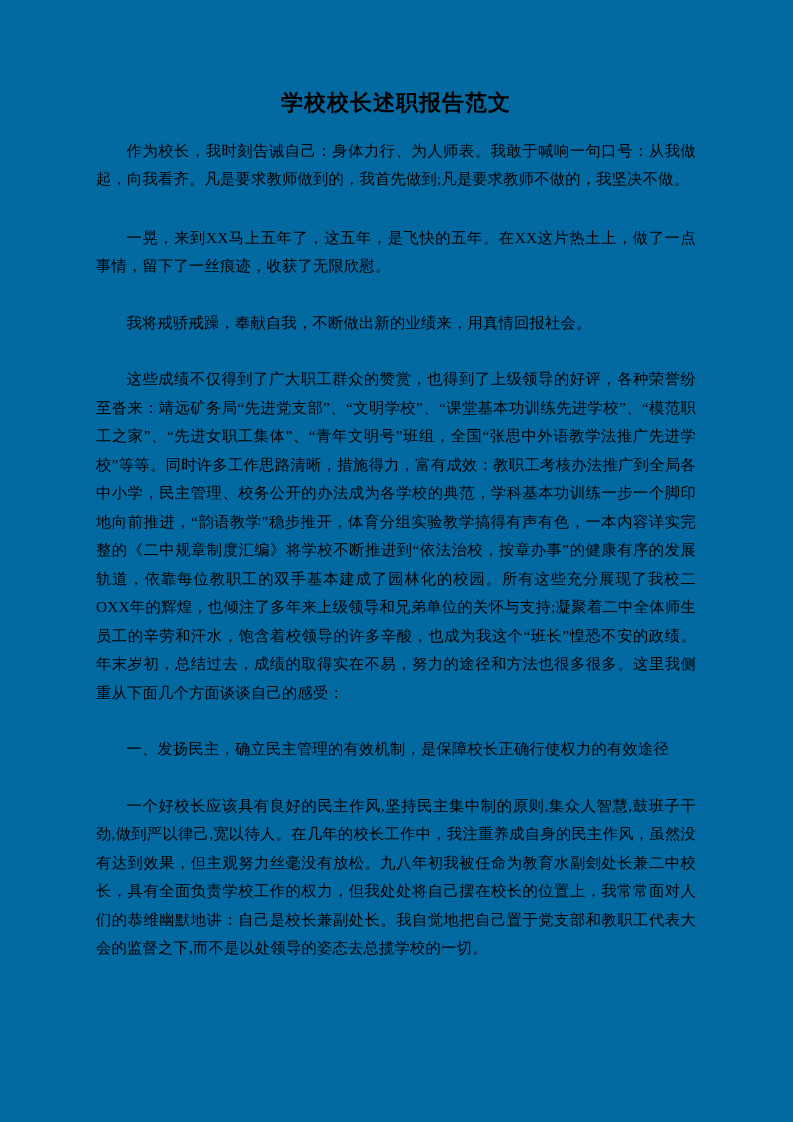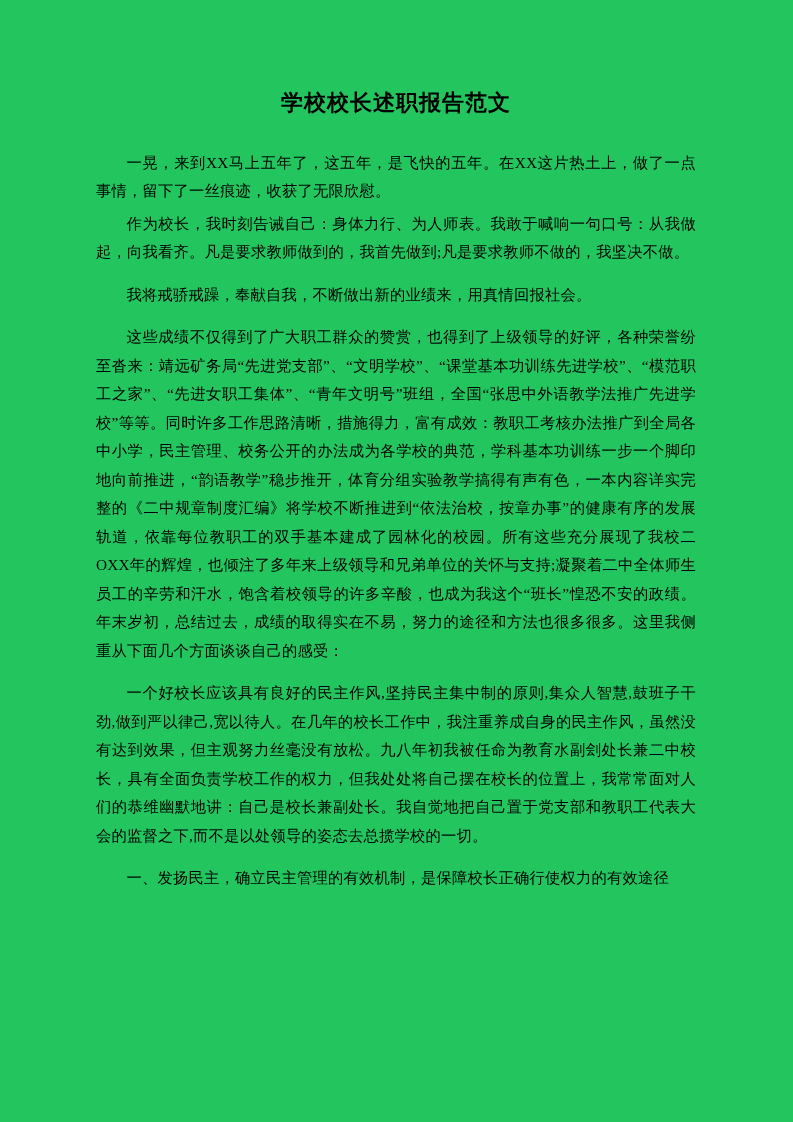--- a/index.html
+++ b/index.html
@@ -3,21 +3,21 @@
 <meta charset="utf-8">
 <style>
   html, body {
     margin: 0;
     padding: 0;
     background: #ffffff;
   }
   .page {
     width: 793px;
     height: 1122px;
-    background: #22c55e;
+    background: #0369a1;
     position: relative;
     box-sizing: border-box;
     overflow: hidden;
     font-family: "Liberation Serif", "DejaVu Serif", serif;
   }
   .content {
     position: absolute;
     left: 96px;
     top: 88px;
     width: 600px;
@@ -39,30 +39,30 @@
     text-justify: inter-ideograph;
     margin: 0 0 4px 0;
     color: #000;
     text-indent: 2em;
     letter-spacing: 0.2px;
   }
   .para.gap-large {
     margin-top: 30px;
   }
   .para.gap-med {
-    margin-top: 14px;
+    margin-top: 28px;
   }
 </style>
 </head>
 <body>
 
 <div class="page">
   <div class="content">
     <h1 class="doc-title">学校校长述职报告范文</h1>
 
+    <p class="para">作为校长，我时刻告诫自己：身体力行、为人师表。我敢于喊响一句口号：从我做起，向我看齐。凡是要求教师做到的，我首先做到;凡是要求教师不做的，我坚决不做。</p>
     <p class="para gap-large">一晃，来到XX马上五年了，这五年，是飞快的五年。在XX这片热土上，做了一点事情，留下了一丝痕迹，收获了无限欣慰。</p>
-    <p class="para">作为校长，我时刻告诫自己：身体力行、为人师表。我敢于喊响一句口号：从我做起，向我看齐。凡是要求教师做到的，我首先做到;凡是要求教师不做的，我坚决不做。</p>
     <p class="para gap-med">我将戒骄戒躁，奉献自我，不断做出新的业绩来，用真情回报社会。</p>
     <p class="para gap-med">这些成绩不仅得到了广大职工群众的赞赏，也得到了上级领导的好评，各种荣誉纷至沓来：靖远矿务局“先进党支部”、“文明学校”、“课堂基本功训练先进学校”、“模范职工之家”、“先进女职工集体”、“青年文明号”班组，全国“张思中外语教学法推广先进学校”等等。同时许多工作思路清晰，措施得力，富有成效：教职工考核办法推广到全局各中小学，民主管理、校务公开的办法成为各学校的典范，学科基本功训练一步一个脚印地向前推进，“韵语教学”稳步推开，体育分组实验教学搞得有声有色，一本内容详实完整的《二中规章制度汇编》将学校不断推进到“依法治校，按章办事”的健康有序的发展轨道，依靠每位教职工的双手基本建成了园林化的校园。所有这些充分展现了我校二OXX年的辉煌，也倾注了多年来上级领导和兄弟单位的关怀与支持;凝聚着二中全体师生员工的辛劳和汗水，饱含着校领导的许多辛酸，也成为我这个“班长”惶恐不安的政绩。年末岁初，总结过去，成绩的取得实在不易，努力的途径和方法也很多很多。这里我侧重从下面几个方面谈谈自己的感受：</p>
+    <p class="para gap-med">一、发扬民主，确立民主管理的有效机制，是保障校长正确行使权力的有效途径</p>
     <p class="para gap-med">一个好校长应该具有良好的民主作风,坚持民主集中制的原则,集众人智慧,鼓班子干劲,做到严以律己,宽以待人。在几年的校长工作中，我注重养成自身的民主作风，虽然没有达到效果，但主观努力丝毫没有放松。九八年初我被任命为教育水副刽处长兼二中校长，具有全面负责学校工作的权力，但我处处将自己摆在校长的位置上，我常常面对人们的恭维幽默地讲：自己是校长兼副处长。我自觉地把自己置于党支部和教职工代表大会的监督之下,而不是以处领导的姿态去总揽学校的一切。</p>
-    <p class="para gap-med">一、发扬民主，确立民主管理的有效机制，是保障校长正确行使权力的有效途径</p>
   </div>
 </div>
 
 </body></html>

